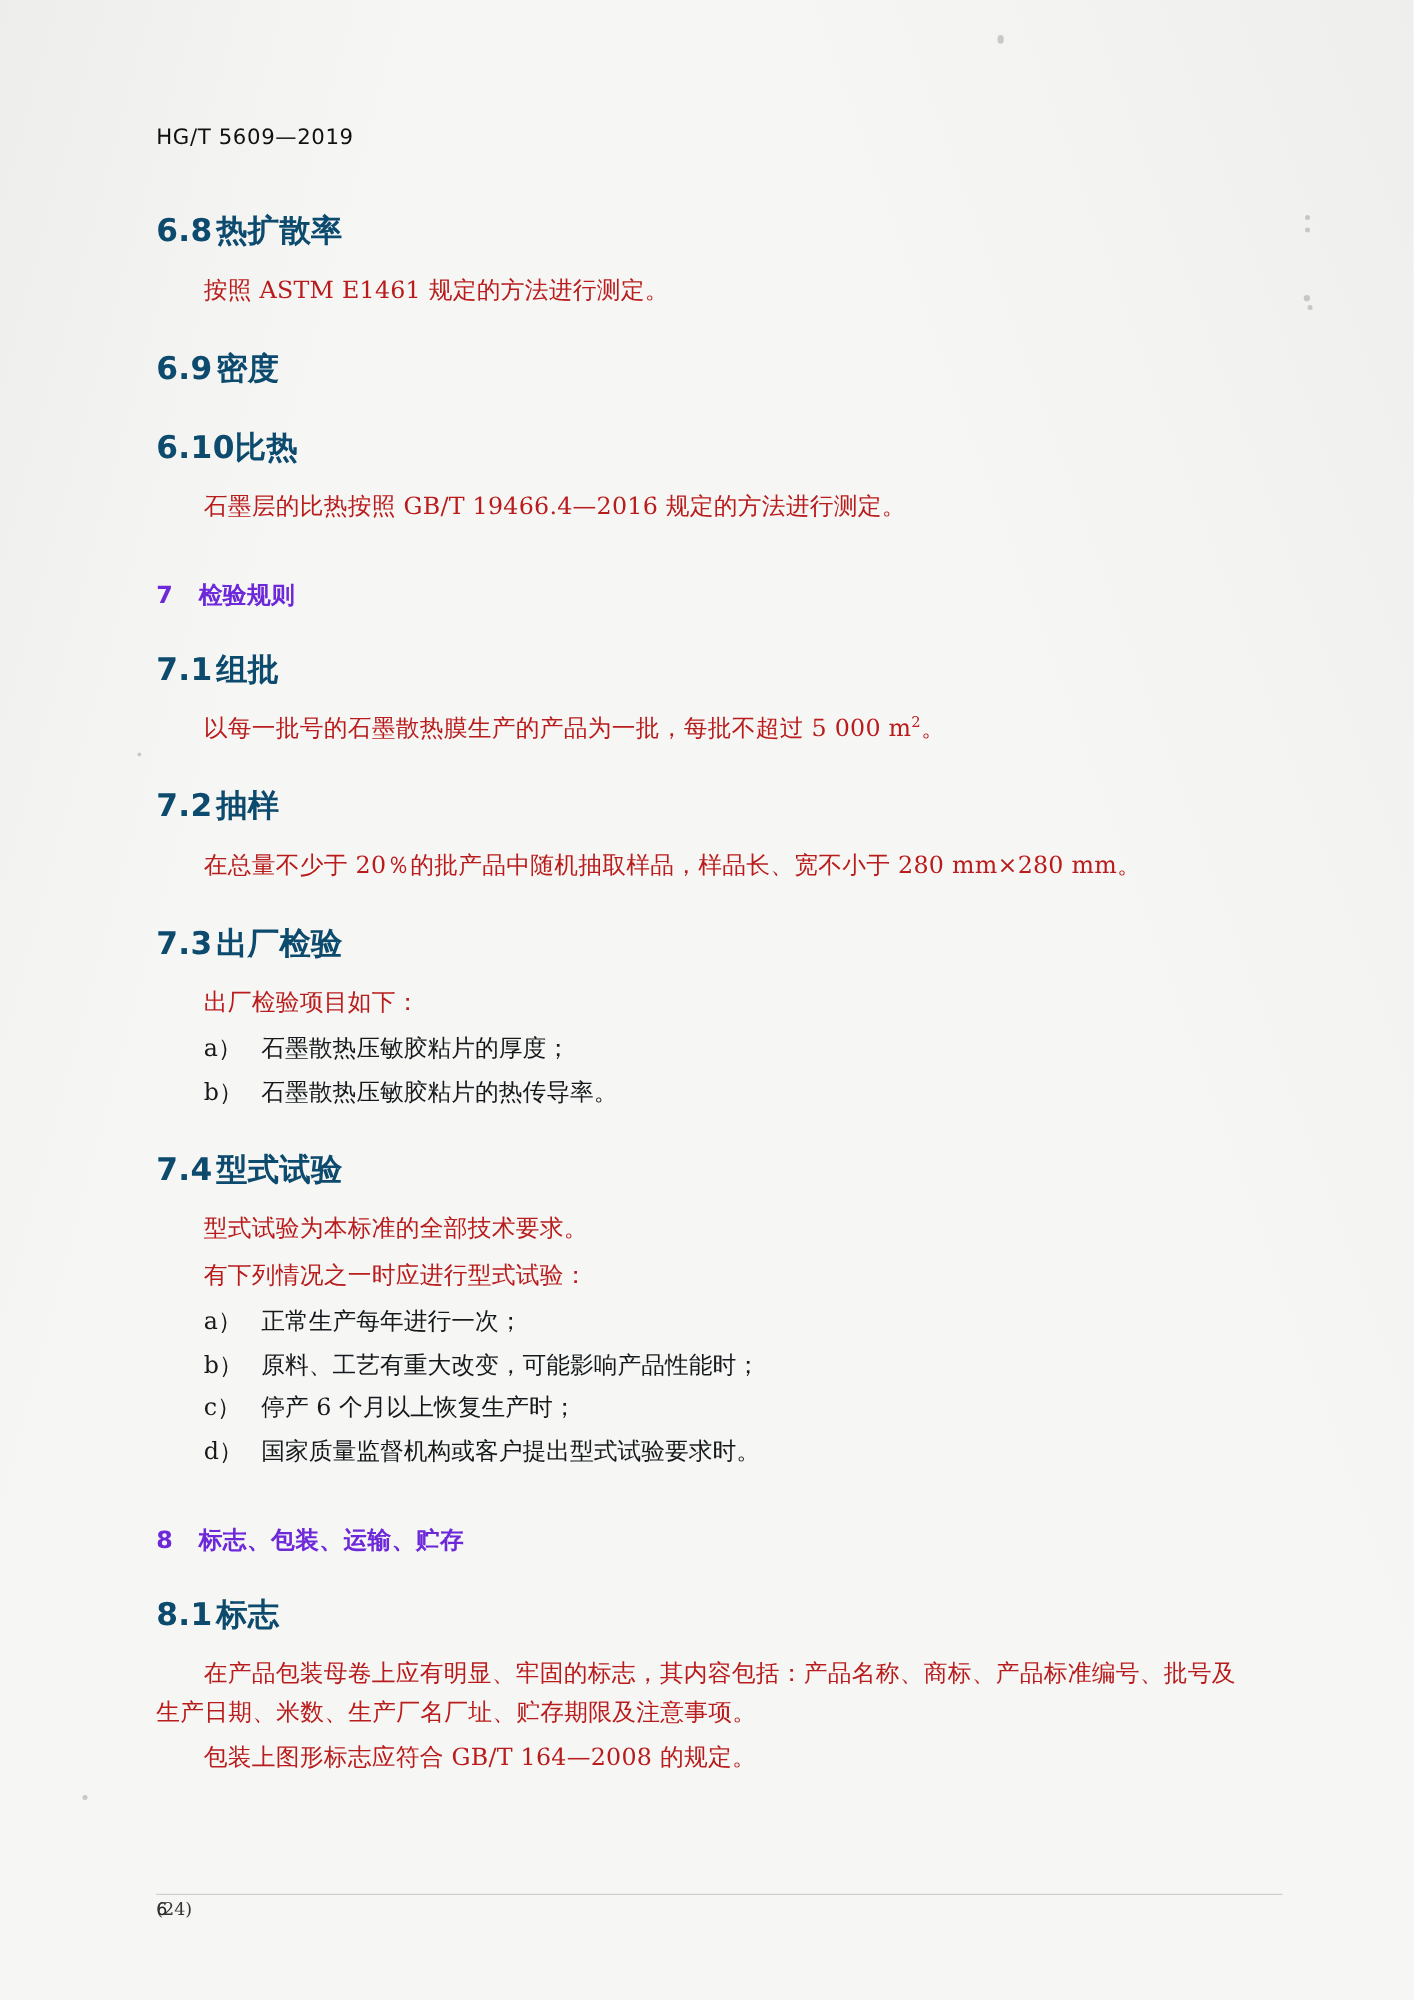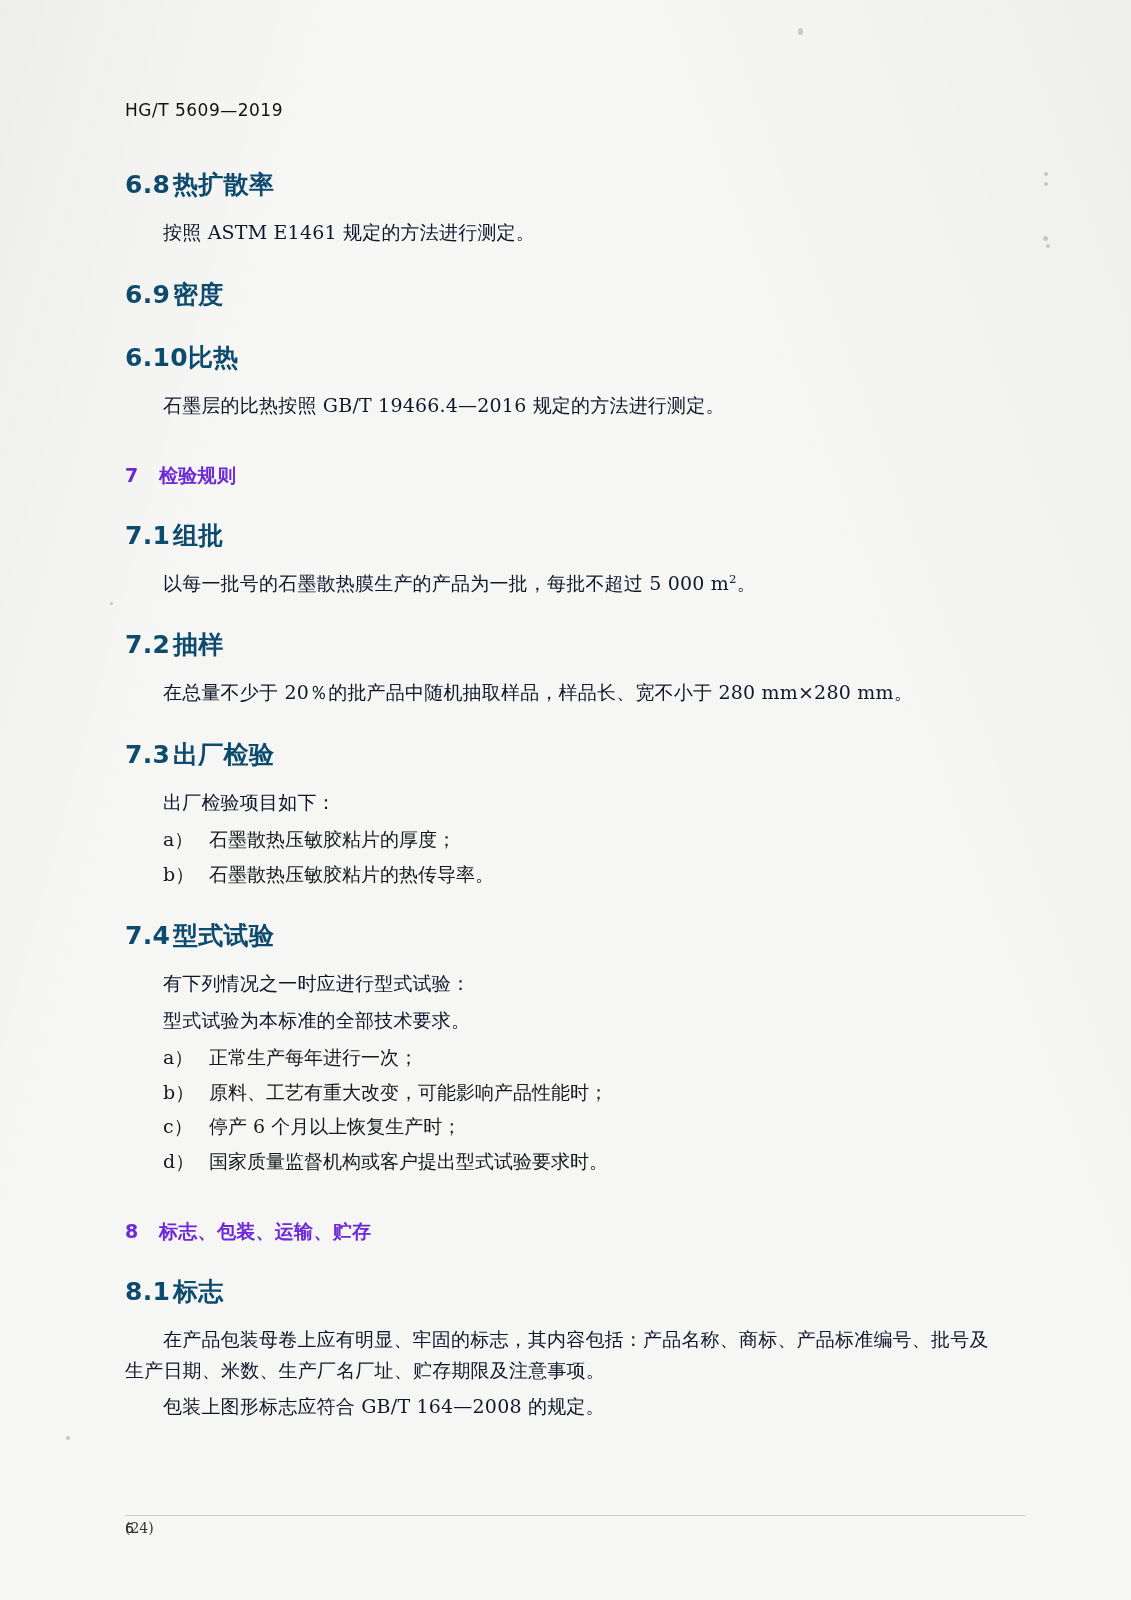--- a/index.html
+++ b/index.html
@@ -60,21 +60,21 @@
     margin: 42px 0 20px 0;
     letter-spacing: 0.3px;
   }
   .h-main .num {
     display: inline-block;
     min-width: 34px;
   }
   p.body {
     font-size: 19px;
     line-height: 1.62;
-    color: #0f172a;
+    color: #b91c1c;
     margin: 0 0 6px 0;
     text-indent: 38px;
     letter-spacing: 0.2px;
   }
   p.note {
     font-size: 16px;
     line-height: 1.55;
     color: #16191c;
     margin: 2px 0 6px 0;
     text-indent: 38px;
@@ -203,22 +203,22 @@
       <div class="list-item">
         <span class="marker">b）</span>
         <span>石墨散热压敏胶粘片的热传导率。</span>
       </div>
     </div>
 
     <div class="block">
       <div class="h-sec">
         <span class="num">7.4</span><span>型式试验</span>
       </div>
+      <p class="body">型式试验为本标准的全部技术要求。</p>
       <p class="body">有下列情况之一时应进行型式试验：</p>
-      <p class="body">型式试验为本标准的全部技术要求。</p>
       <div class="list-item">
         <span class="marker">a）</span>
         <span>正常生产每年进行一次；</span>
       </div>
       <div class="list-item">
         <span class="marker">b）</span>
         <span>原料、工艺有重大改变，可能影响产品性能时；</span>
       </div>
       <div class="list-item">
         <span class="marker">c）</span>

